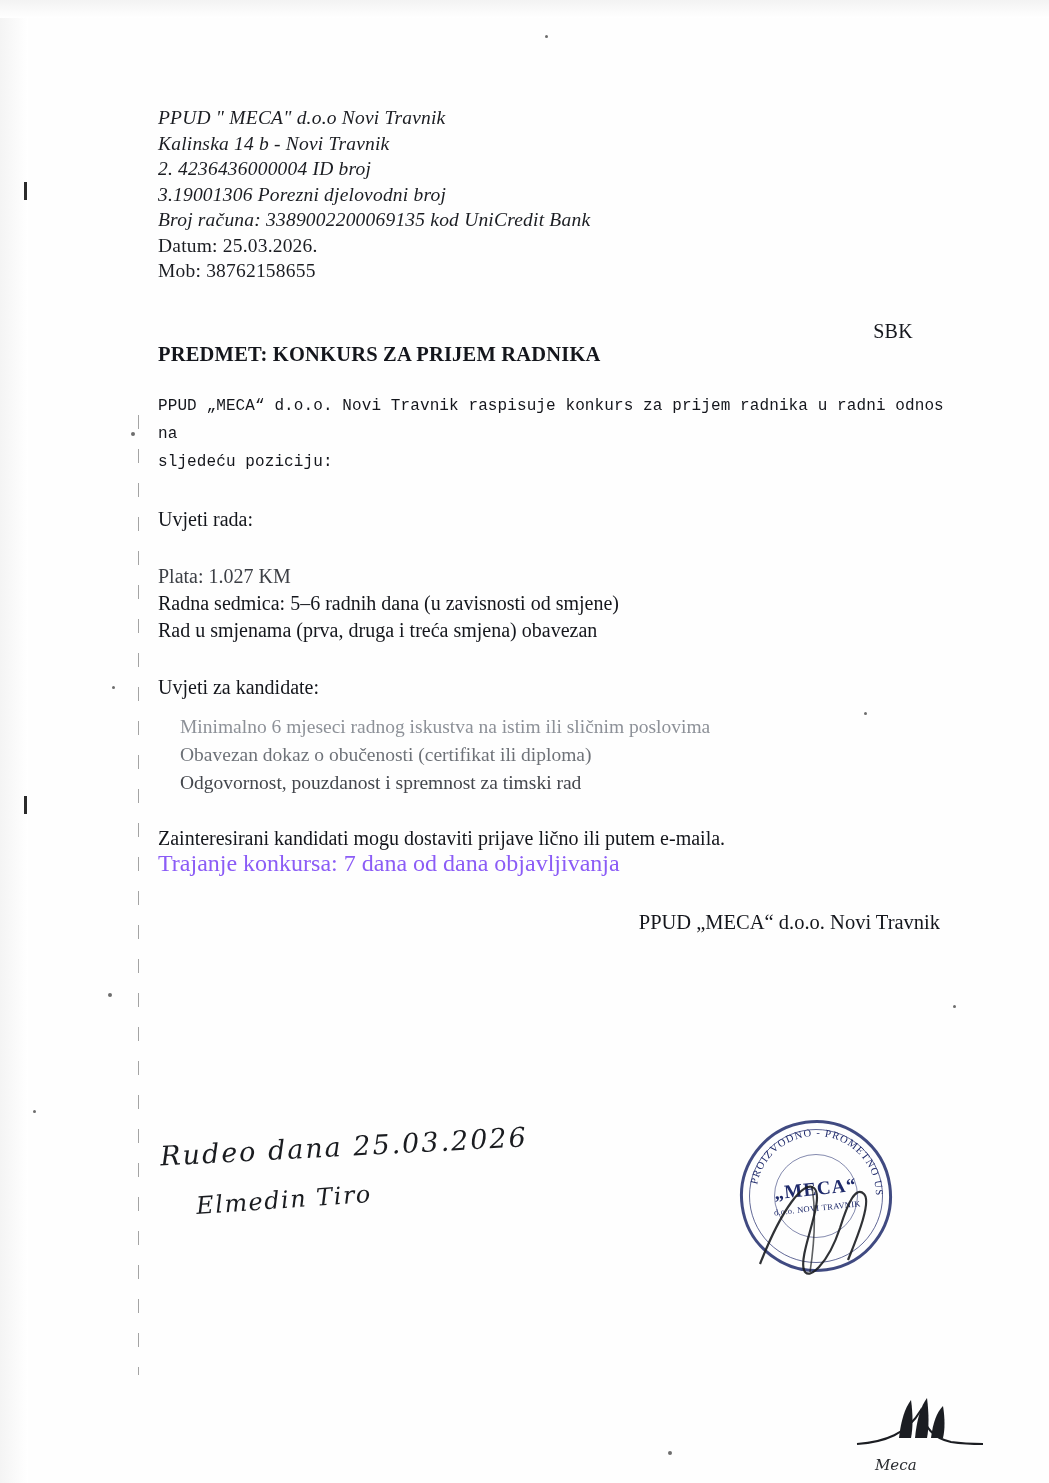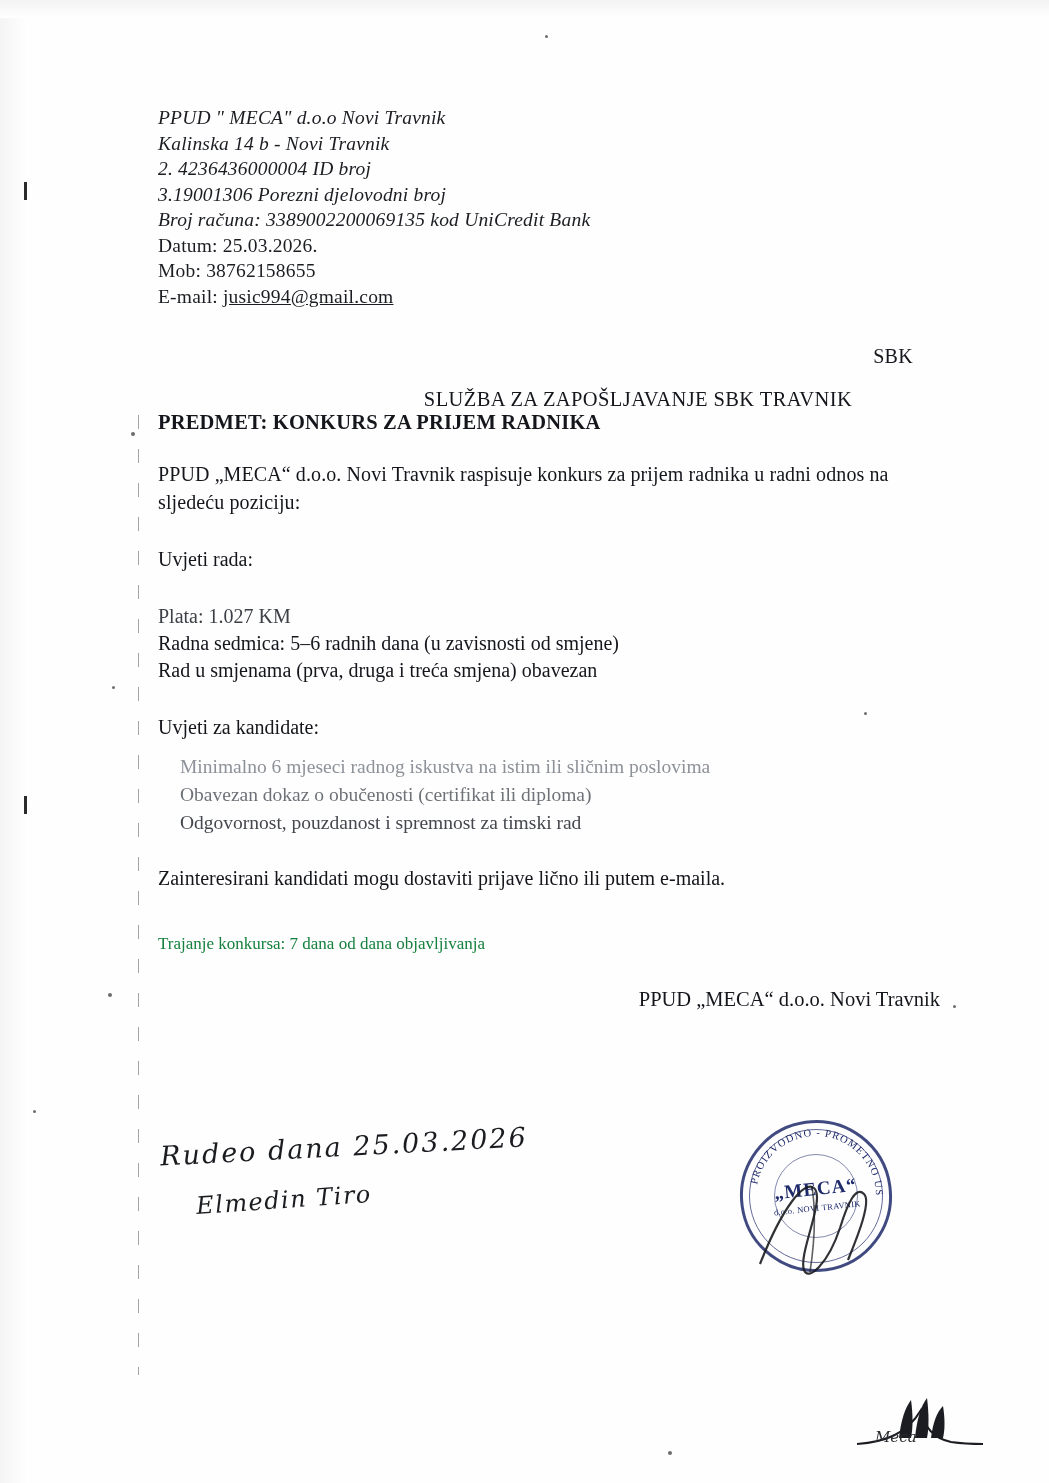--- a/index.html
+++ b/index.html
@@ -95,23 +95,24 @@
   }
 
   .subject {
     font-size: 20.5px;
     letter-spacing: .2px;
     font-weight: bold;
   }
 
   .para {
     margin-top: 26px;
-    font-size: 20px;
+    font-size: 16px;
     line-height: 28px;
     letter-spacing: .1px;
+    font-family: Liberation Mono, monospace;
   }
   .para.tight { margin-top: 0; }
 
   .block {
     margin-top: 30px;
     font-size: 20px;
     line-height: 27px;
   }
   .block .ln { display: block; }
 
@@ -122,21 +123,21 @@
     font-size: 19.5px;
     line-height: 28px;
     padding-left: 22px;
   }
   .bullets .bi { display: block; white-space: nowrap; }
   .bullets .b1 { color: #8d9198; }
   .bullets .b2 { color: #6e7278; }
   .bullets .b3 { color: #44474d; }
 
   .closing { margin-top: 30px; font-size: 20px; }
-  .duration { margin-top: 44px; font-size: 17px; color: #15803d; }
+  .duration { font-size: 24px; color: #8b5cf6; }
 
   .sign-right {
     margin-top: 34px;
     text-align: right;
     font-size: 20.5px;
     padding-right: 8px;
   }
 
   
   .hand {
@@ -223,21 +224,21 @@
   .footer-logo {
     position: absolute;
     left: 855px;
     top: 1392px;
     width: 130px;
     height: 70px;
   }
   .footer-logo .cap {
     position: absolute;
     left: 20px;
-    top: 36px;
+    top: 64px;
     font-family: "DejaVu Serif", serif;
     font-style: italic;
     font-size: 15px;
     color: #2a2c30;
   }
 </style>
 </head>
 <body>
 
 <div class="page">
@@ -260,28 +261,23 @@
   <div class="content">
 
     <div class="hdr">
       <div class="hdr-line">PPUD " MECA" d.o.o Novi Travnik</div>
       <div class="hdr-line">Kalinska 14 b - Novi  Travnik</div>
       <div class="hdr-line">2. 4236436000004 ID broj</div>
       <div class="hdr-line">3.19001306 Porezni djelovodni broj</div>
       <div class="hdr-line">Broj računa: 3389002200069135  kod UniCredit  Bank</div>
       <div class="hdr-line plain">Datum: 25.03.2026.</div>
       <div class="hdr-line plain">Mob: 38762158655</div>
-      <div class="hdr-line plain">
-        <span>E-mail:</span>
-        <span class="mail">jusic994@gmail.com</span>
-      </div>
     </div>
 
     <div class="sbk-right">SBK</div>
-    <div class="sluzba">SLUŽBA ZA ZAPOŠLJAVANJE SBK TRAVNIK</div>
 
     <div class="subject">PREDMET: KONKURS ZA PRIJEM RADNIKA</div>
 
     <div class="para">
       <span class="ln">PPUD „MECA“ d.o.o. Novi Travnik raspisuje konkurs za prijem radnika u radni odnos na</span>
     </div>
     <div class="para tight">
       <span>sljedeću poziciju:</span>
     </div>
 

